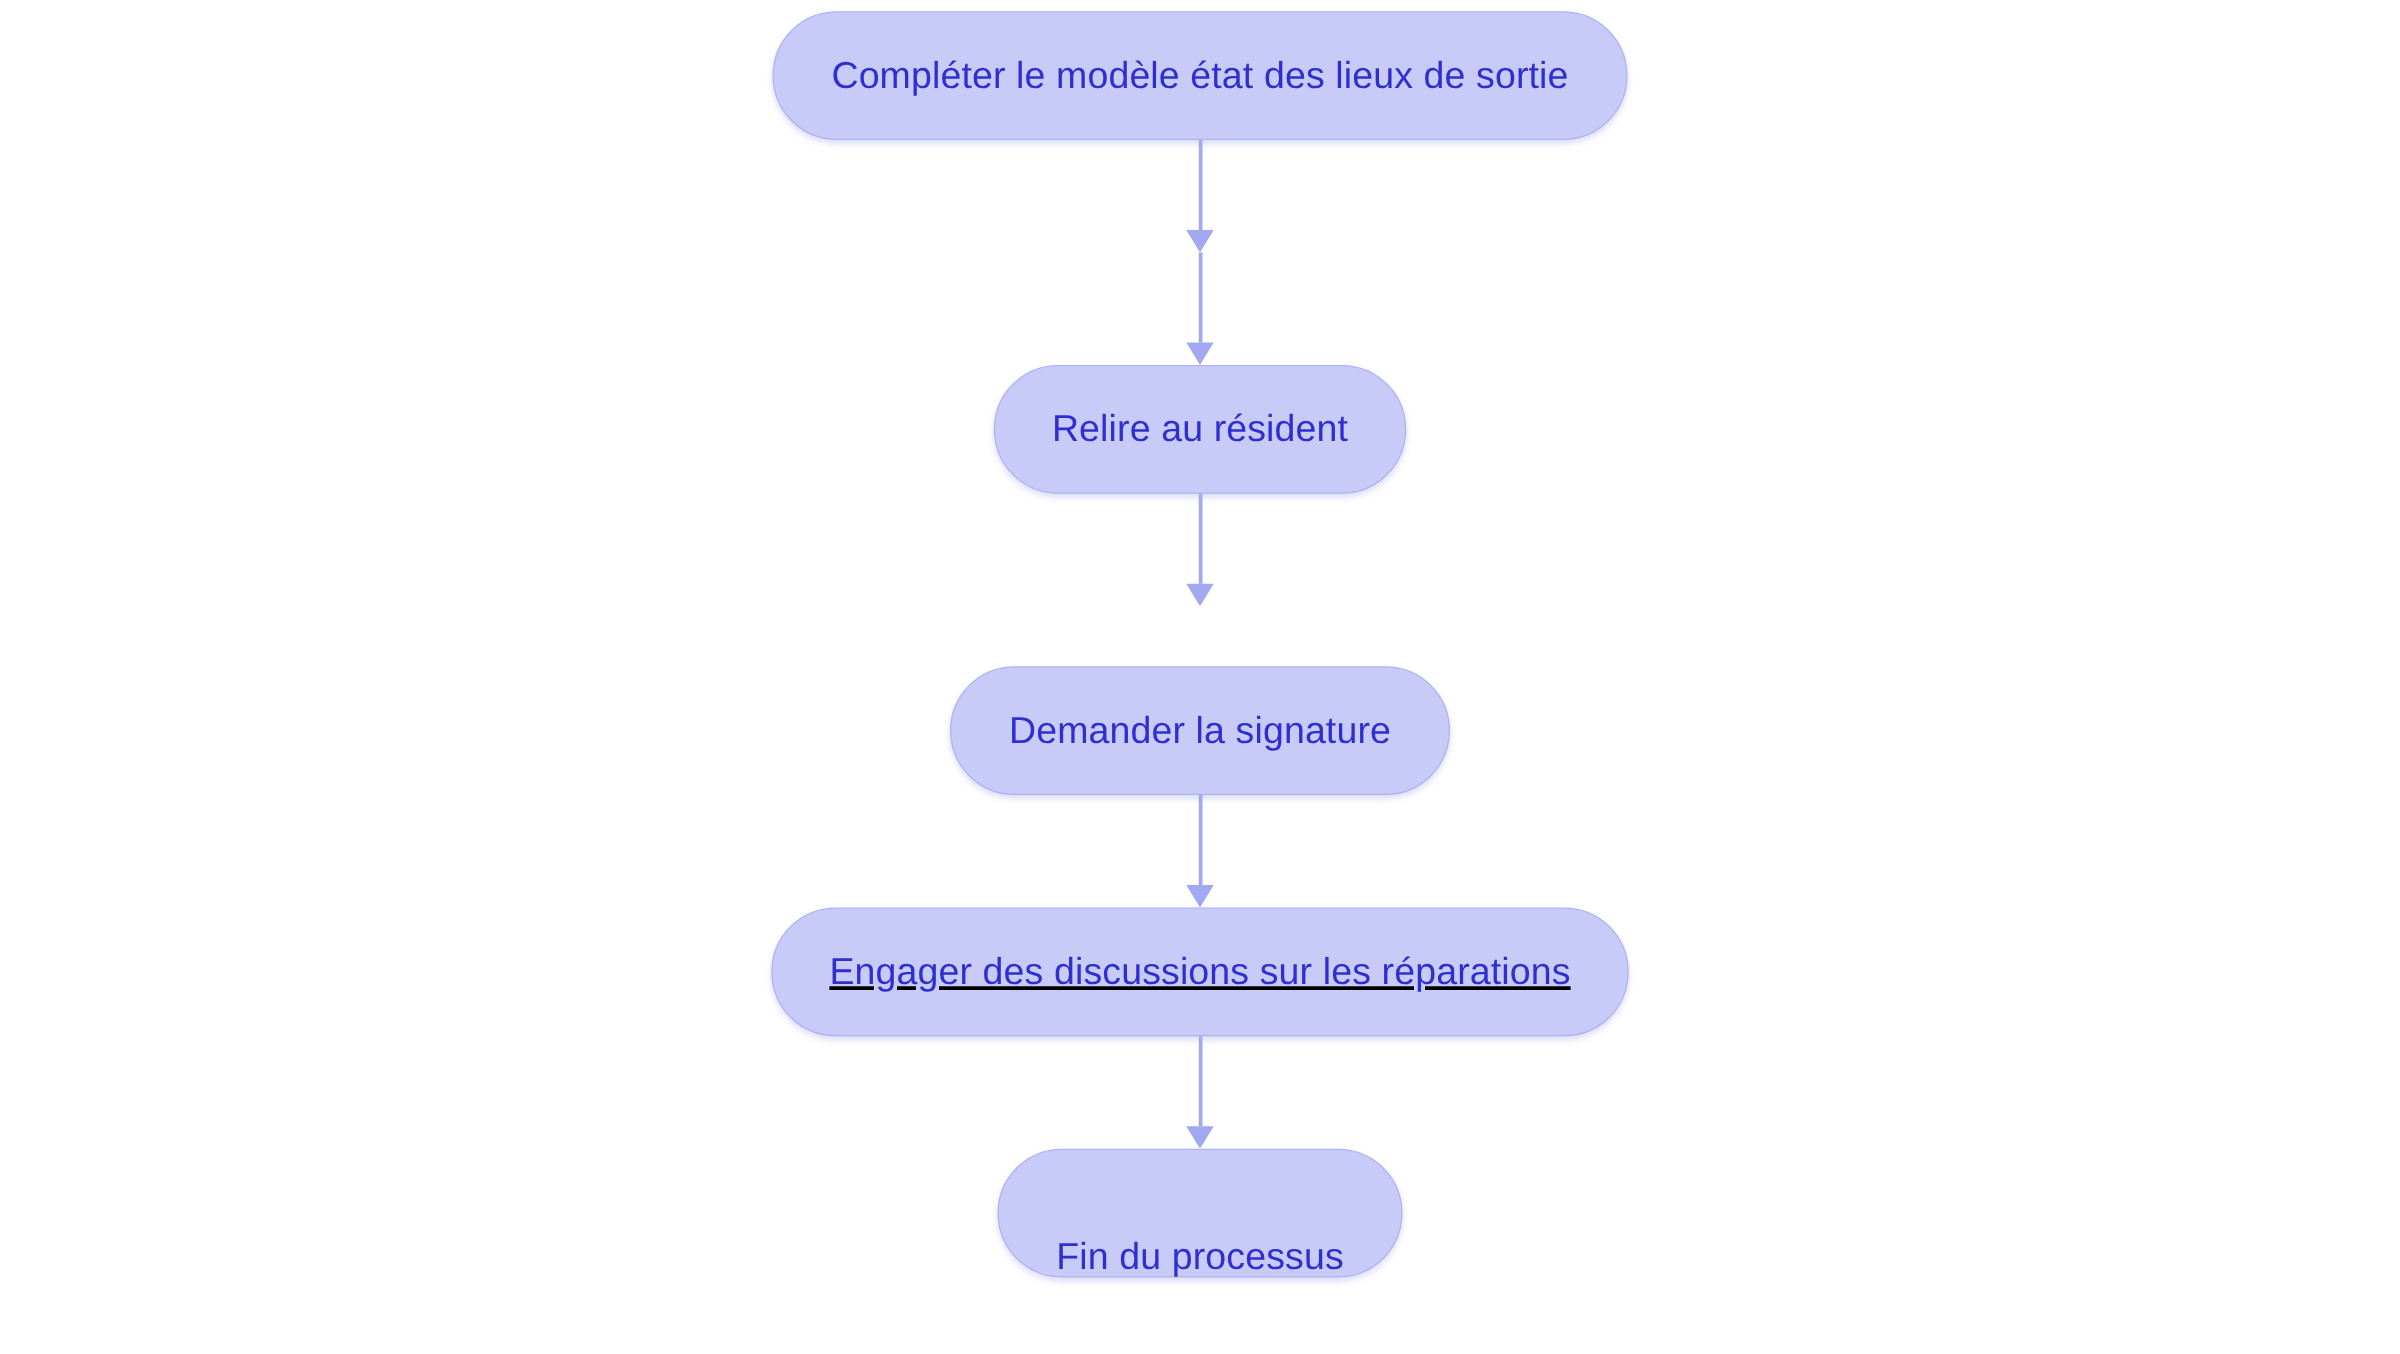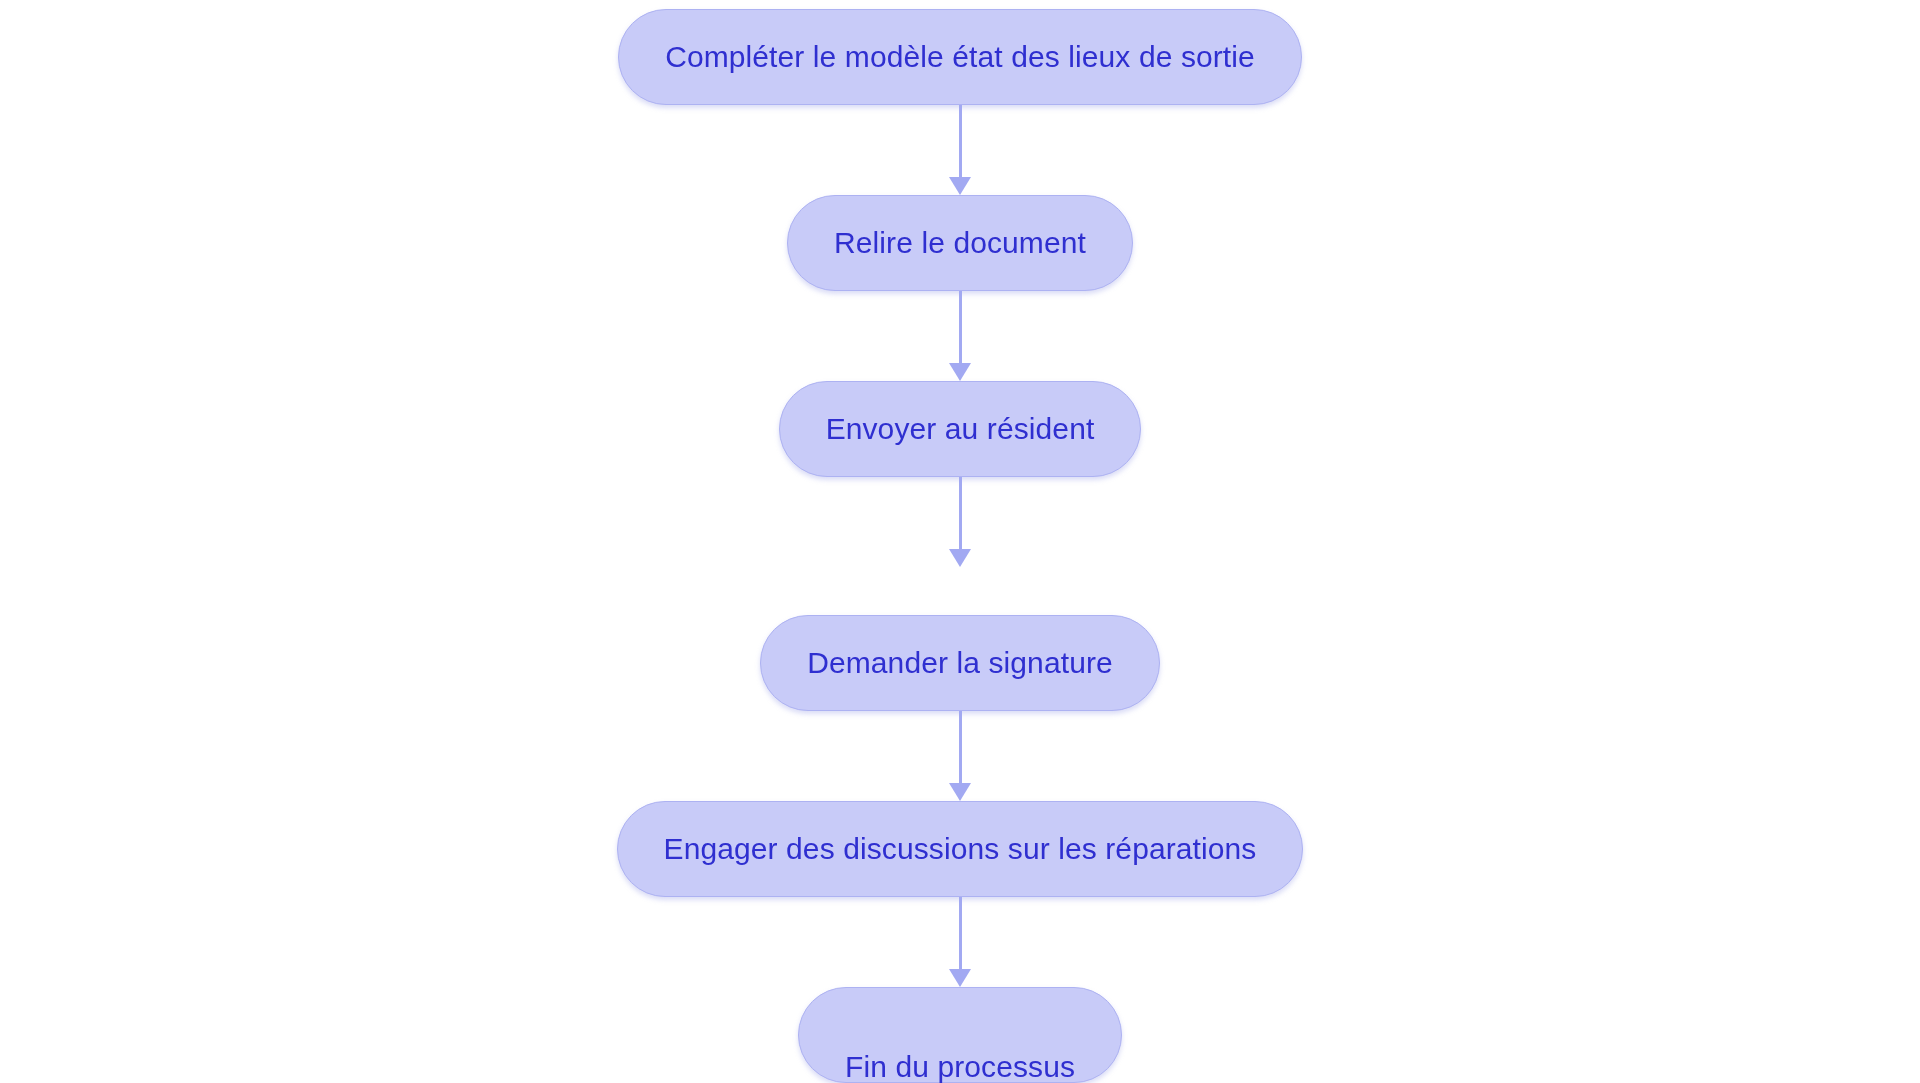--- a/index.html
+++ b/index.html
@@ -83,49 +83,46 @@
     border-right: 11px solid transparent;
     border-top: 18px solid #a2a9f2;
     margin-top: 0px;
   }
 
   
   .node-w-1 { min-width: 570px; }
   .node-w-2 { min-width: 282px; }
   .node-w-3 { min-width: 305px; }
   .node-w-4 { min-width: 333px; margin-top: 48px; }
-  .node-w-5 { min-width: 573px; }
+  .node-w-5 { min-width: 573px; text-decoration: underline; }
   .node-w-6 { min-width: 262px; align-items: flex-end; }
 </style>
 </head>
 <body>
 
 <div id="flowchart">
   <div class="flow-column">
 
     <div class="flow-node node-w-1">
       <span class="node-label">Compléter le modèle état des lieux de sortie</span>
     </div>
 
     <div class="connector">
       <div class="conn-line"></div>
       <div class="conn-arrow"></div>
     </div>
 
-    <div class="flow-node node-w-2">
-      <span class="node-label">Relire le document</span>
-    </div>
 
     <div class="connector">
       <div class="conn-line"></div>
       <div class="conn-arrow"></div>
     </div>
 
     <div class="flow-node node-w-3">
-      <span class="node-label">Envoyer au résident</span>
+      <span class="node-label">Relire au résident</span>
     </div>
 
     <div class="connector">
       <div class="conn-line"></div>
       <div class="conn-arrow"></div>
     </div>
 
     <div class="flow-node node-w-4">
       <span class="node-label">Demander la signature</span>
     </div>

